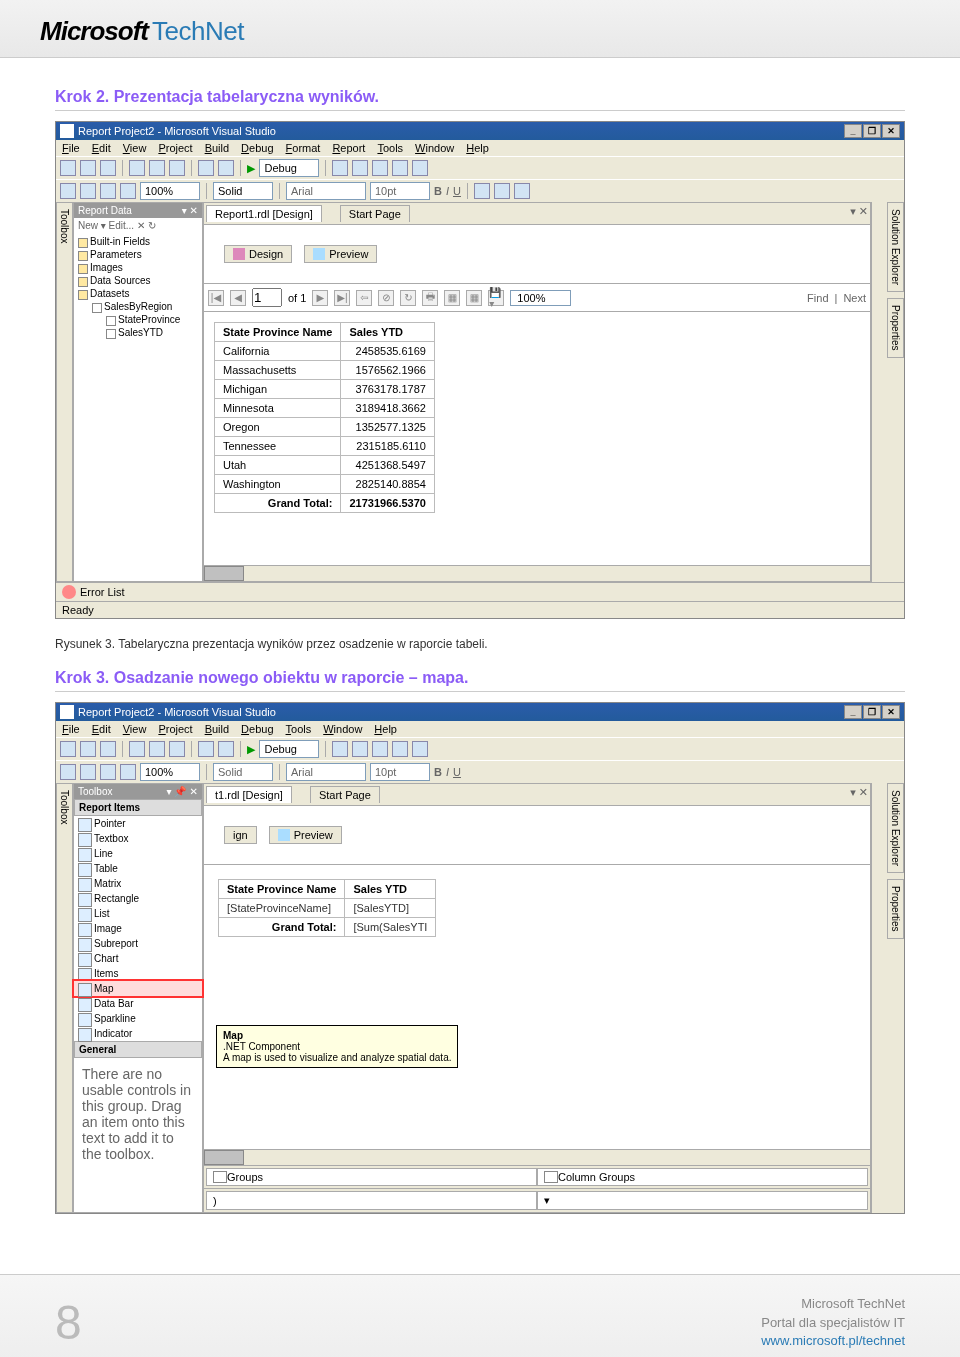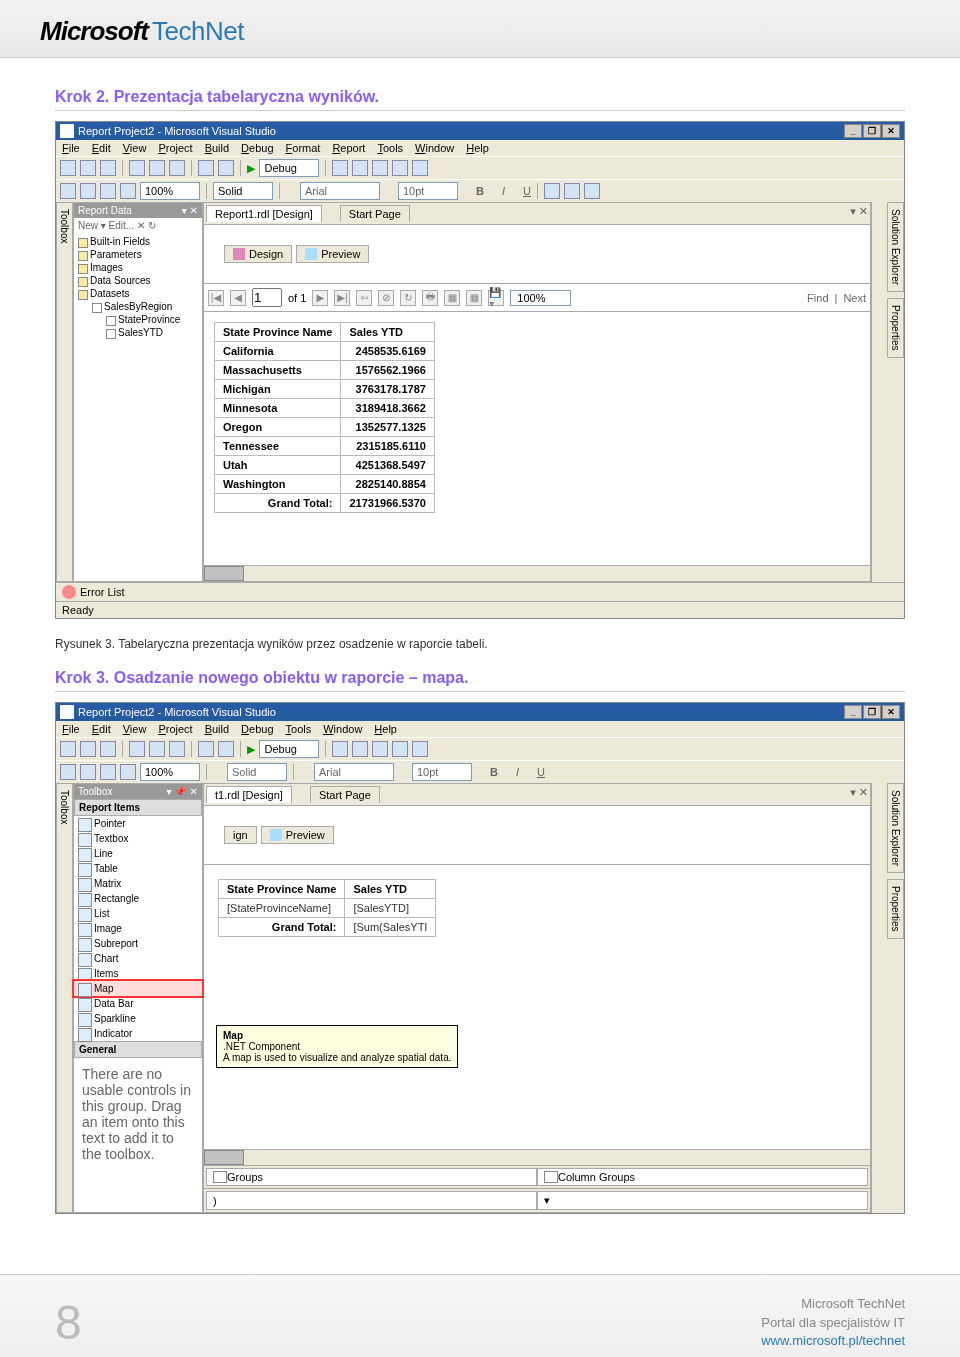--- a/index.html
+++ b/index.html
@@ -23,51 +23,51 @@
   
   .menubar { background: #ece9d8; padding: 2px 6px; display: flex; gap: 12px; font-size: 11px; }
   .menubar span { text-decoration: underline; text-decoration-color: transparent; }
   .menubar span:first-letter { text-decoration: underline; }
   
   .toolbar { background: #ece9d8; padding: 2px 4px; display: flex; align-items: center; gap: 4px; border-top: 1px solid #fff; font-size: 11px; }
   .toolbar .tico { width: 16px; height: 16px; background: #d2e4f4; border: 1px solid #88a; display: inline-block; }
   .toolbar .sep { width: 1px; height: 16px; background: #aaa; margin: 0 2px; }
   .toolbar input[type=text], .toolbar .ddown { font-size: 11px; height: 18px; border: 1px solid #7f9db9; background: #fff; padding: 0 4px; }
   .ddown { display: inline-flex; align-items: center; min-width: 60px; }
-  .toolbar .fmt { color: #666; margin-left: 14px; }
+  .toolbar .fmt { color: #666; }
   
   .body-area { display: flex; background: #ece9d8; }
   .side-tab { writing-mode: vertical-lr; text-orientation: mixed; background: #ece9d8; border: 1px solid #aaa; padding: 6px 2px; font-size: 10px; }
   .side-tab.right { background: #ece9d8; }
   
   .left-pane { width: 130px; background: #fff; border: 1px solid #aaa; font-size: 10px; }
   .left-pane .pane-title { background: #999; color: #fff; padding: 2px 4px; display: flex; justify-content: space-between; }
   .left-pane .pane-tools { padding: 2px 4px; color: #666; font-size: 10px; }
   .tree { padding: 2px; }
   .tree-item { padding: 1px 2px 1px 14px; white-space: nowrap; overflow: hidden; position: relative; }
   .tree-item::before { content: ""; position: absolute; left: 2px; top: 3px; width: 8px; height: 8px; border: 1px solid #888; background: #fff; font-size: 8px; }
   .tree-item.folder::before { background: #ffe9a2; }
   .tree-sub { padding-left: 14px; }
   
   .main-pane { flex: 1; background: #fff; border: 1px solid #aaa; display: flex; flex-direction: column; min-height: 380px; }
   .tabs { background: #ece9d8; padding: 2px; display: flex; gap: 18px; border-bottom: 1px solid #aaa; }
   .tab { background: #fff; border: 1px solid #aaa; padding: 2px 8px; font-size: 11px; border-bottom: none; }
   .tab.inactive { background: #ece9d8; }
-  .subtabs { display: flex; gap: 4px; padding: 20px; border-bottom: 1px solid #aaa; }
+  .subtabs { display: flex; gap: 12px; padding: 20px; border-bottom: 1px solid #aaa; }
   .subtab { border: 1px solid #aaa; padding: 2px 8px; background: #ece9d8; font-size: 11px; display: flex; gap: 4px; align-items: center; }
   .subtab .i { width: 12px; height: 12px; background: #d8b; display: inline-block; }
   .subtab .i2 { width: 12px; height: 12px; background: #adf; display: inline-block; }
   
   .preview-bar { display: flex; align-items: center; gap: 6px; padding: 4px; border-bottom: 1px solid #aaa; font-size: 11px; }
   .preview-bar .nav { width: 16px; height: 16px; border: 1px solid #aaa; background: #f0f0f0; display: inline-flex; align-items: center; justify-content: center; font-size: 10px; color: #888; }
   .preview-bar .zoom { border: 1px solid #7f9db9; padding: 1px 24px 1px 6px; }
   .preview-bar .right { margin-left: auto; display: flex; gap: 6px; color: #666; }
   
   .data-table { margin: 10px; border-collapse: collapse; font-size: 11px; }
-  .data-table th, .data-table td { border: 1px solid #bbb; padding: 3px 8px; text-align: left; font-weight: bold; }
+  .data-table th, .data-table td { border: 1px solid #bbb; padding: 3px 8px; text-align: left; }
   .data-table th { font-weight: bold; }
   .data-table td.num { text-align: right; }
   .data-table .total-label { text-align: right; font-weight: bold; }
   
   .scroll-h { height: 16px; background: #ece9d8; border-top: 1px solid #aaa; display: flex; }
   .scroll-h .thumb { width: 40px; background: #c0c0c0; border: 1px solid #888; }
   .scroll-v { width: 16px; background: #ece9d8; border-left: 1px solid #aaa; }
   
   .error-list { background: #ece9d8; padding: 2px 6px; border-top: 1px solid #aaa; font-size: 11px; display: flex; align-items: center; gap: 4px; }
   .error-list .eicon { width: 14px; height: 14px; background: #f88; border-radius: 50%; display: inline-block; }

